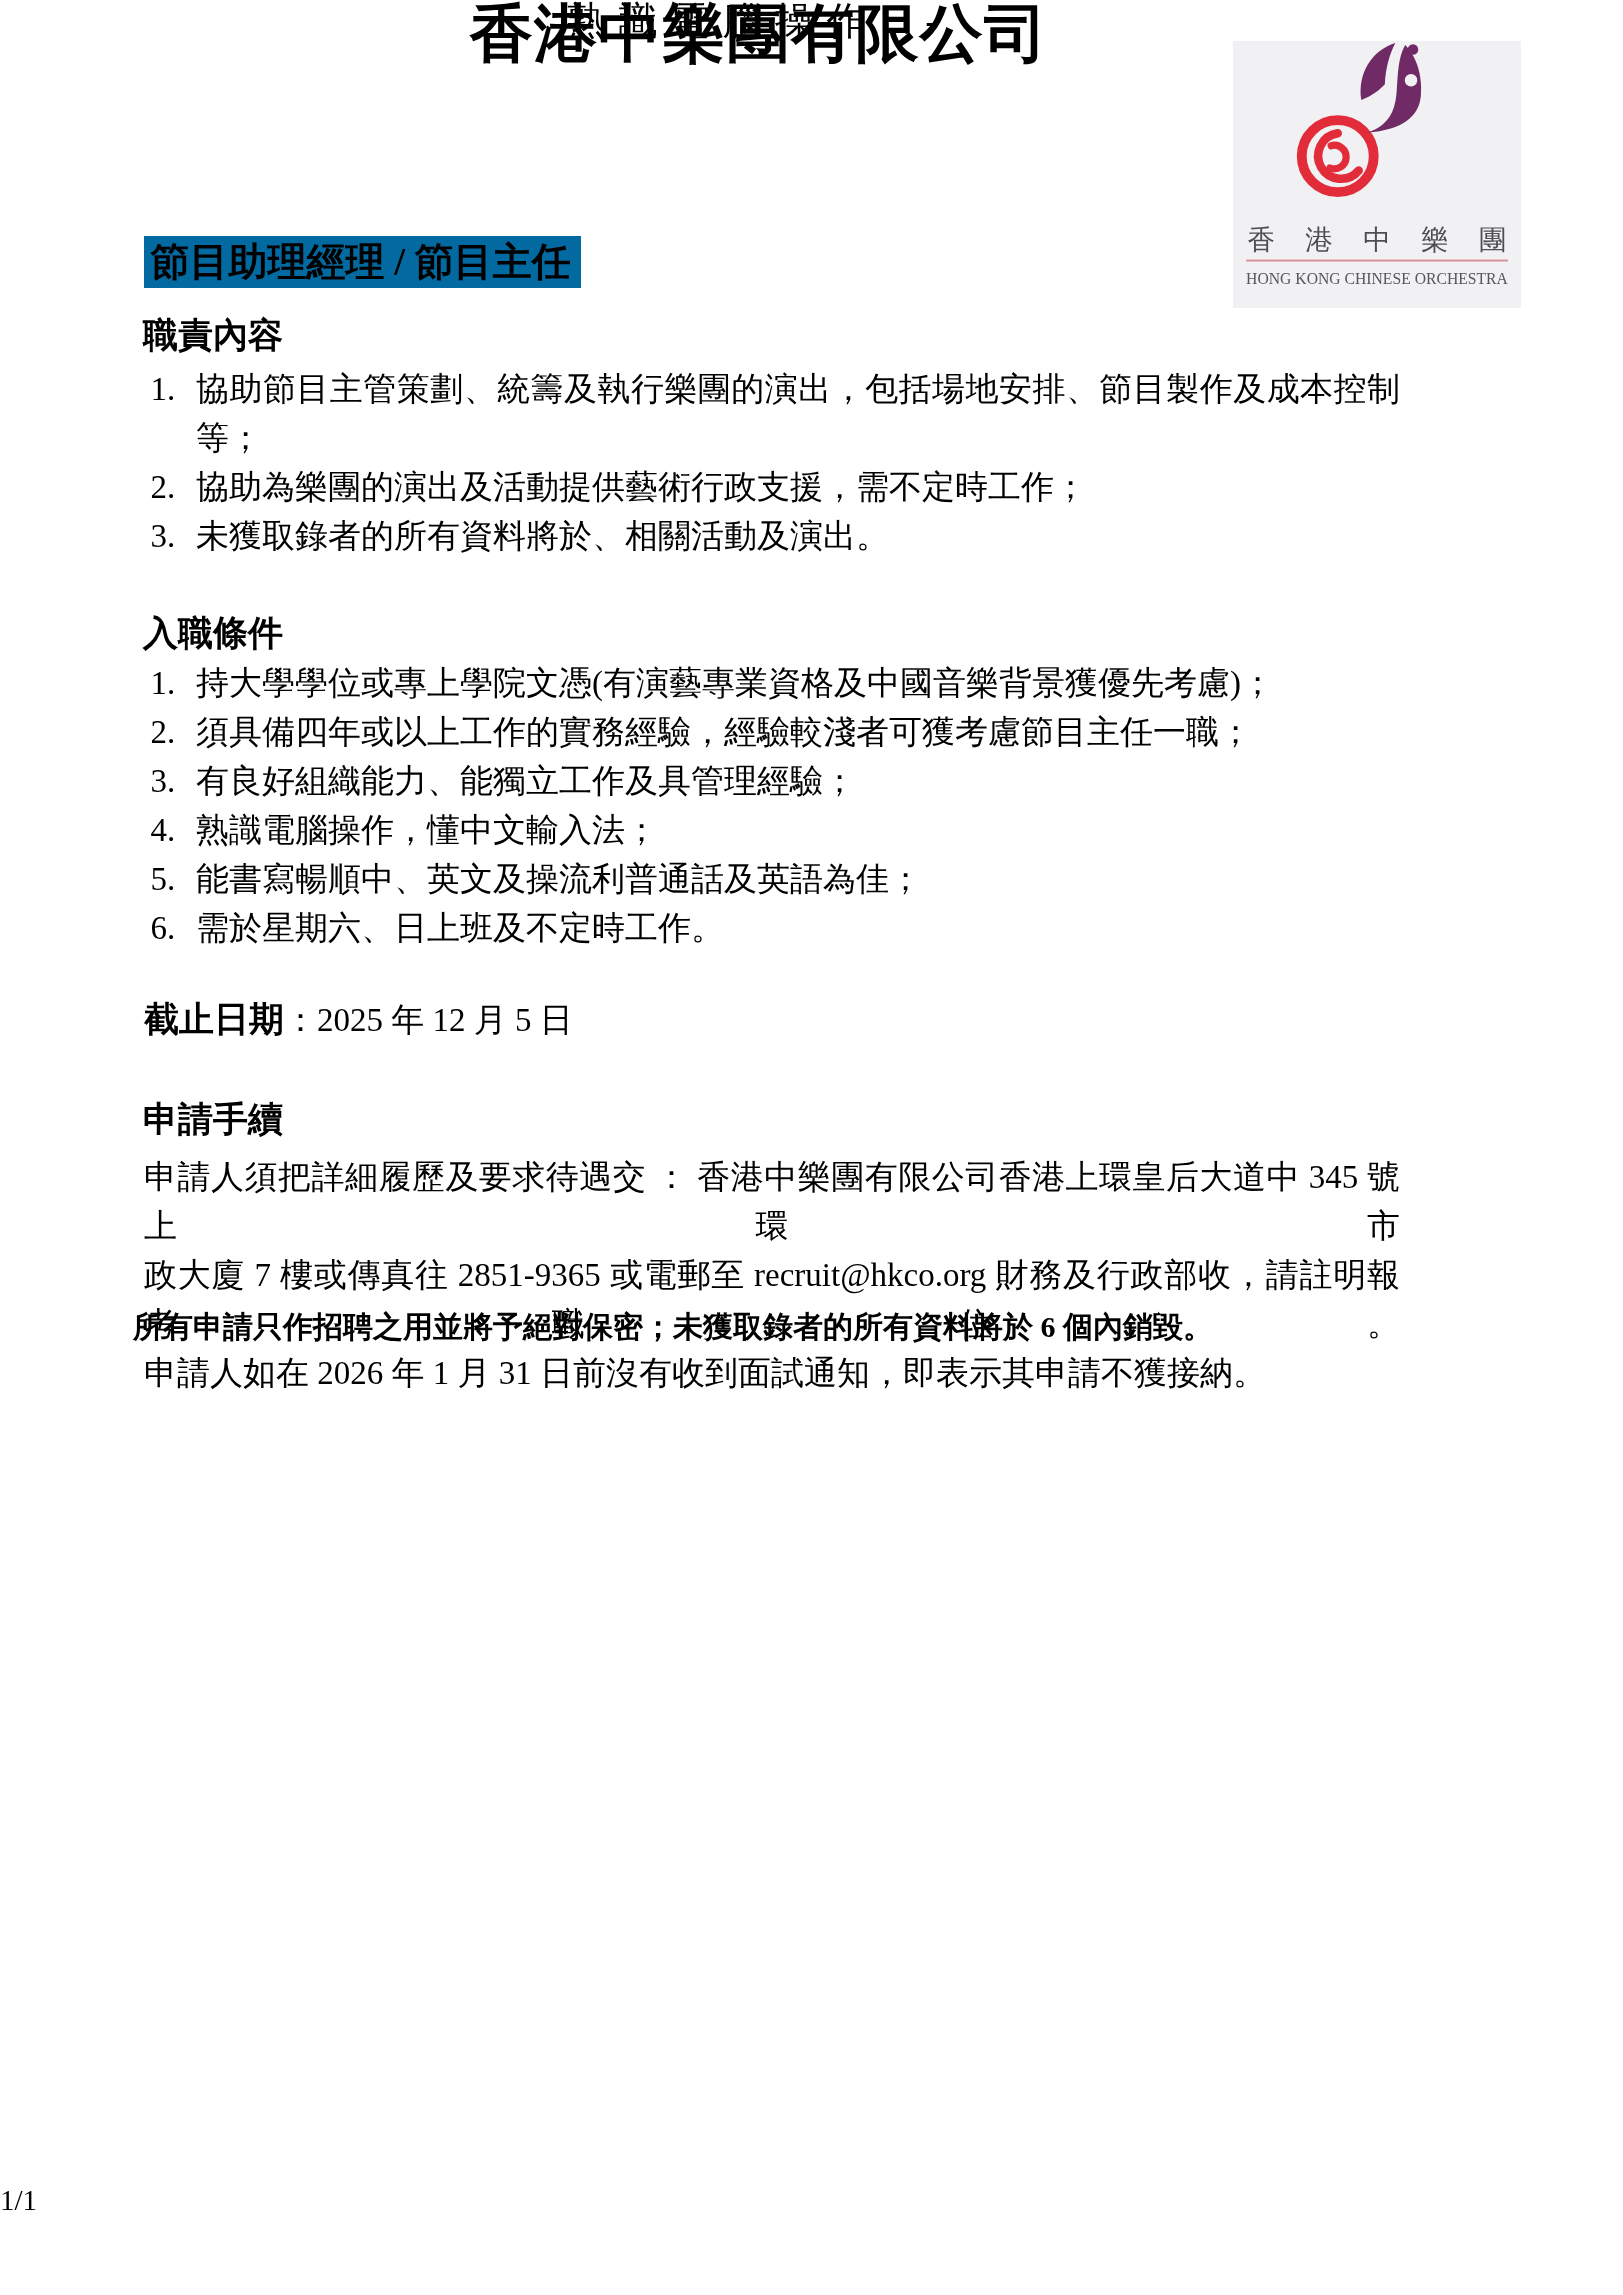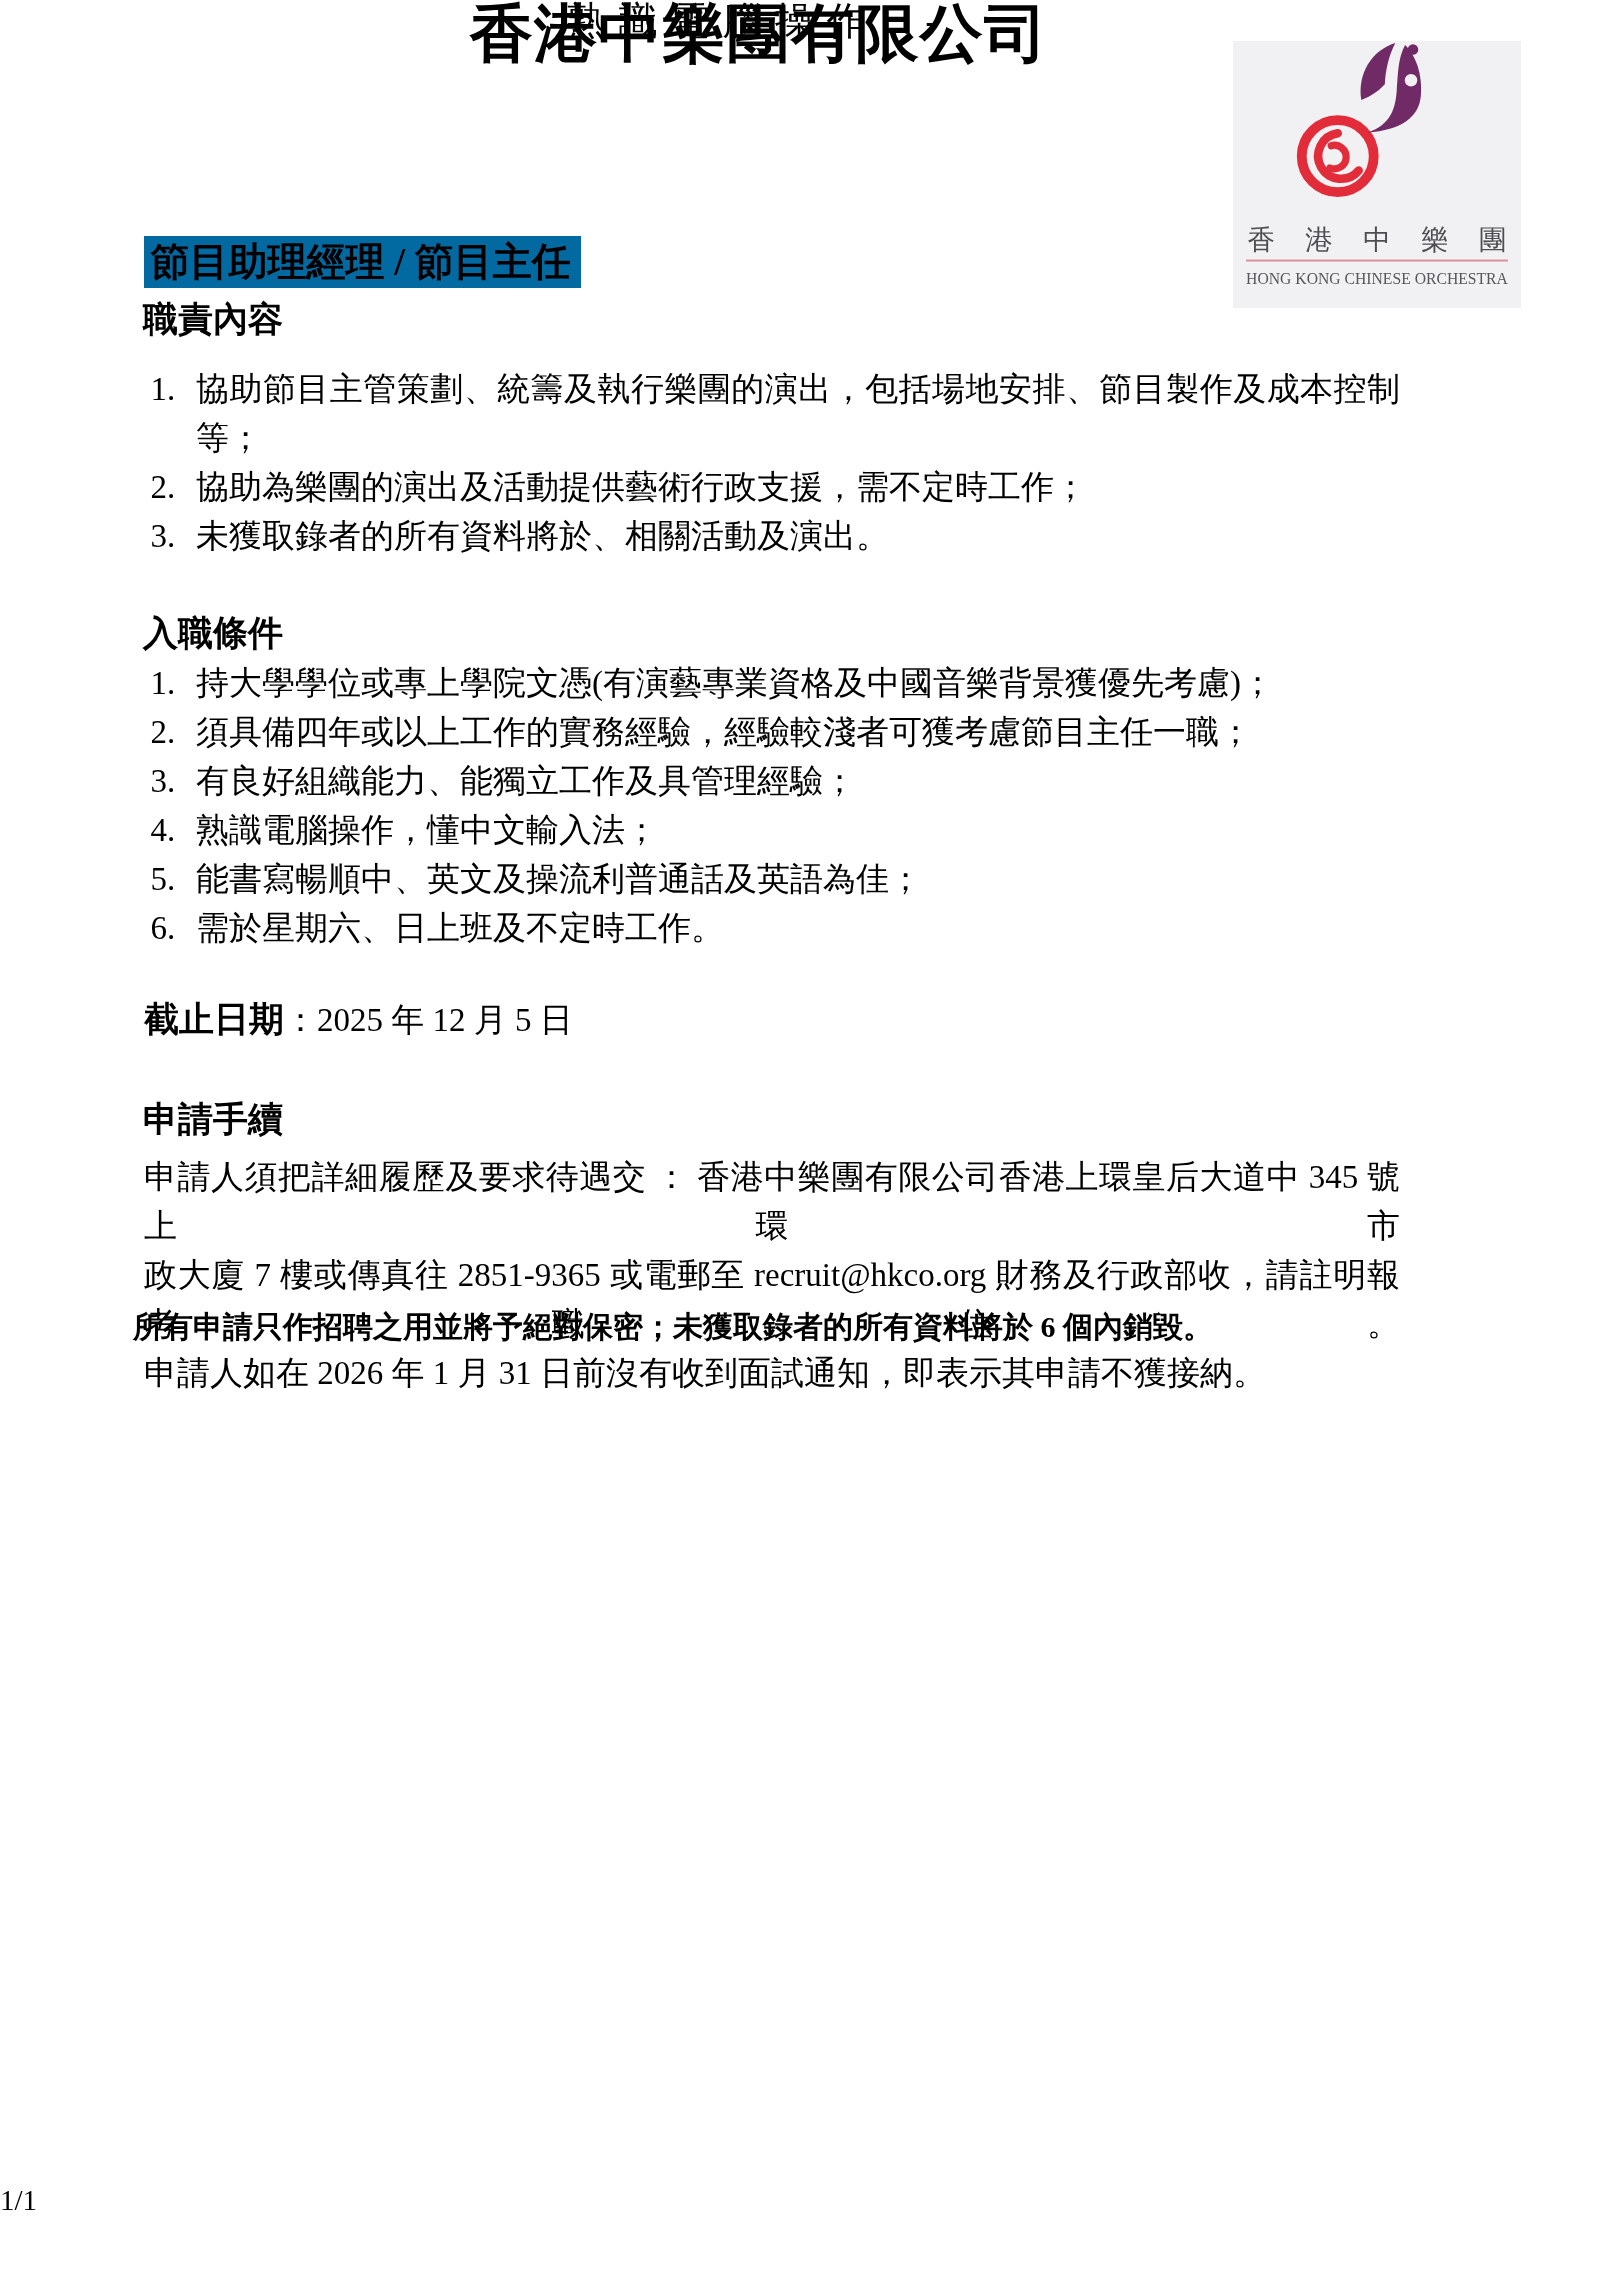--- a/index.html
+++ b/index.html
@@ -111,21 +111,21 @@
       <text x="220" y="318" text-anchor="middle" textLength="396" lengthAdjust="spacing" font-size="42" fill="#4e4e52">香 港 中 樂 團</text>
       <rect x="20" y="334" width="400" height="3" fill="#d78f9b"></rect>
       <text x="220" y="372" text-anchor="middle" textLength="400" lengthAdjust="spacingAndGlyphs" font-size="25" fill="#57575b">HONG KONG CHINESE ORCHESTRA</text>
     </svg>
   </div>
 
   <div class="abs job-title-wrap">
     <span class="job-title">節目助理經理 / 節目主任</span>
   </div>
 
-  <div class="abs sec-heading" style="top:295px">職責內容</div>
+  <div class="abs sec-heading" style="top:311px">職責內容</div>
   <div class="abs body-block" style="top:365px">
     <div class="li">
       <span class="num">1.</span>
       <div class="jline">協助節目主管策劃、統籌及執行樂團的演出，包括場地安排、節目製作及成本控制</div>
       <div>等；</div>
     </div>
     <div class="li">
       <span class="num">2.</span>
       <div>協助為樂團的演出及活動提供藝術行政支援，需不定時工作；</div>
     </div>

